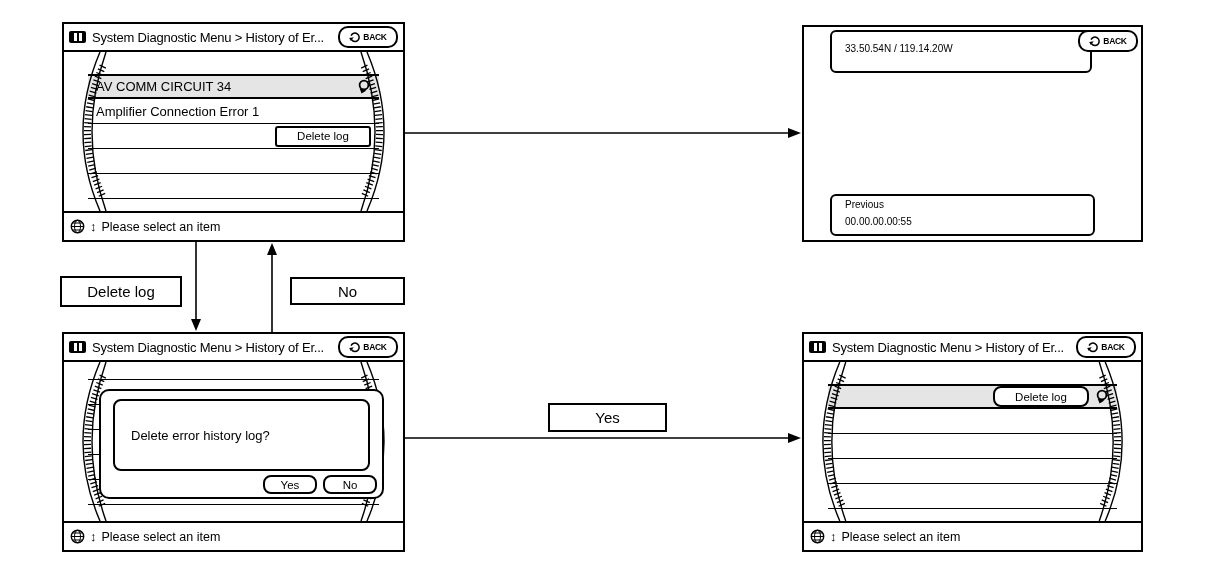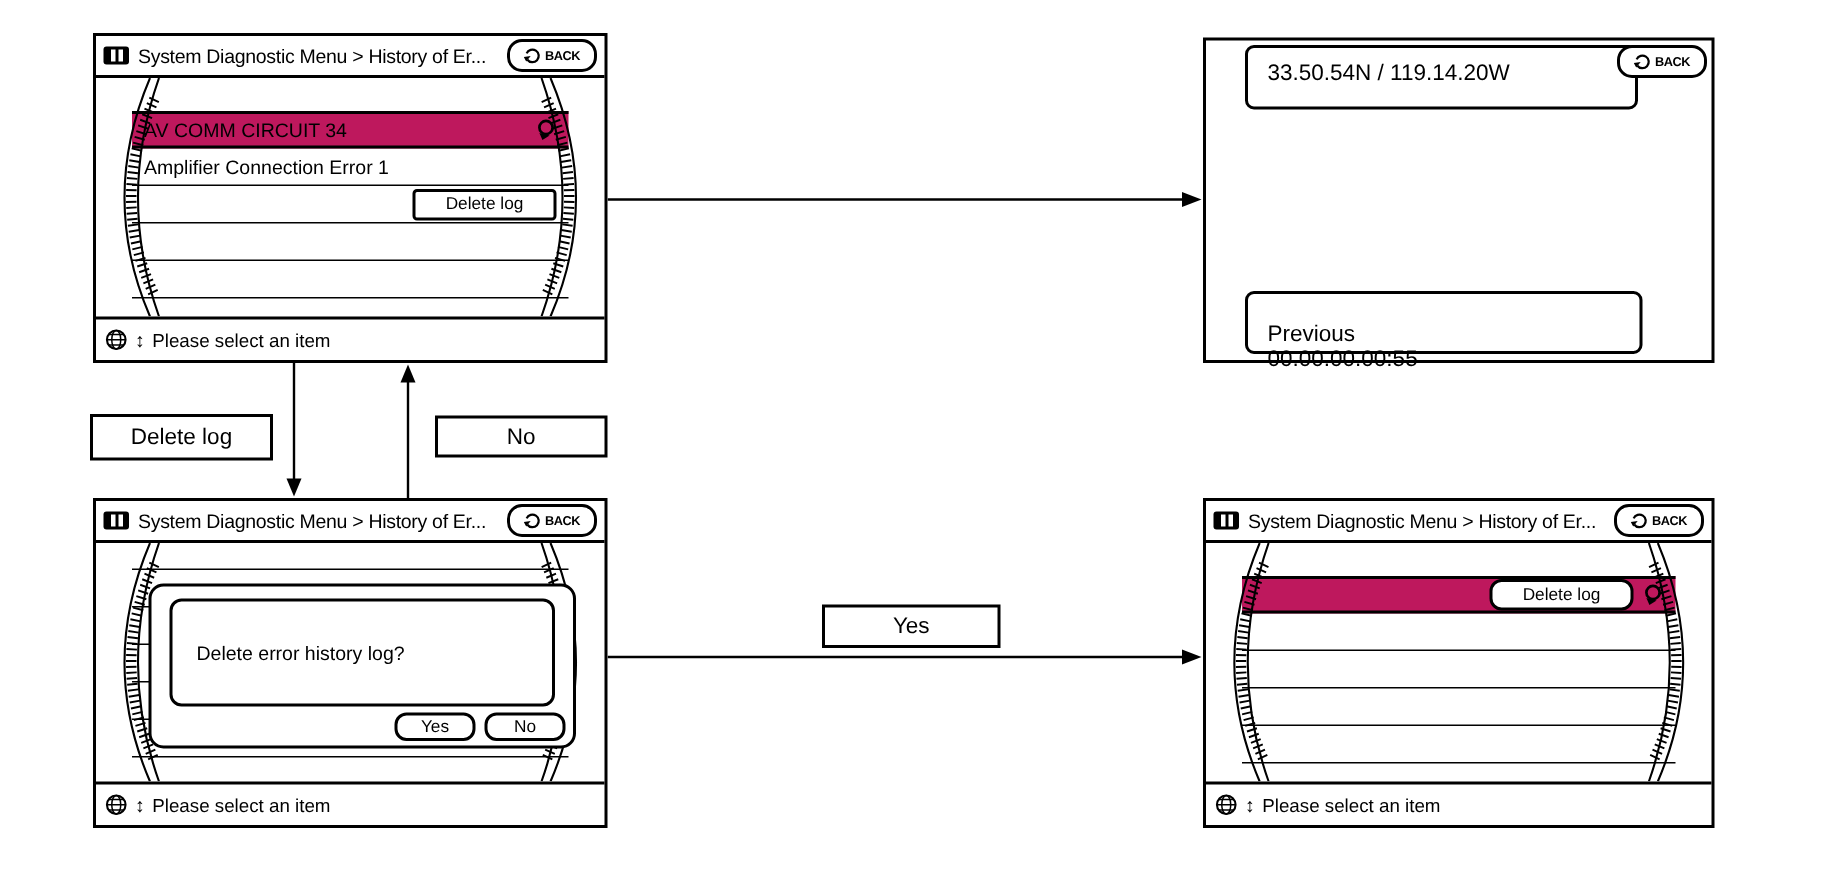--- a/index.html
+++ b/index.html
@@ -18,21 +18,21 @@
              display:flex;align-items:center;justify-content:center;gap:2px;padding:0;}
   .back-pill .btxt{font-size:8.5px;font-weight:bold;letter-spacing:-0.3px;}
 
   .content{position:relative;height:159px;overflow:hidden;}
   .arcs{position:absolute;left:0;top:0;width:100%;height:100%;z-index:3;pointer-events:none;}
   .arcs path{fill:none;stroke:#000;stroke-width:1.4;}
   .arcs .ticks{stroke-width:7;stroke-dasharray:1.3 2.6;}
 
   .rows{position:absolute;left:24px;right:24px;top:22px;z-index:2;}
   .row{position:relative;box-sizing:border-box;}
-  .row.sel{border-top:2.5px solid #000;border-bottom:2.5px solid #000;background:#be185d;height:25px;
+  .row.sel{border-top:2.5px solid #000;border-bottom:2.5px solid #000;background:#e5e5e5;height:25px;
            display:flex;align-items:center;padding:0 8px;gap:6px;}
   .row.thin{border-bottom:1.5px solid #000;height:24px;display:flex;align-items:center;padding:12px 8px;}
   .row.first{border-top:1.5px solid #000;}
   .row-text{font-size:13px;white-space:nowrap;}
   .spacer{flex:1;}
   .dl-btn{border:2px solid #000;border-radius:3px;height:17px;width:92px;background:#fff;
           display:flex;align-items:center;justify-content:center;font-size:11.5px;box-sizing:content-box;}
   .dl-btn.pill{border-radius:8px;}
 
   .statusbar{height:29px;border-top:2px solid #000;display:flex;align-items:center;gap:5px;padding:0 6px;box-sizing:border-box;}
@@ -40,21 +40,21 @@
   .updown{font-size:13px;font-weight:bold;line-height:1;}
 
   .dialog{position:absolute;left:35px;top:27px;width:285px;height:110px;background:#fff;
           border:2.5px solid #000;border-radius:10px;z-index:4;box-sizing:border-box;}
   .dialog-inner{position:absolute;left:12px;right:12px;top:8px;height:72px;border:2px solid #000;border-radius:8px;
           display:flex;align-items:center;padding-left:16px;font-size:13px;box-sizing:border-box;}
   .dialog-btn{position:absolute;width:54px;height:19px;border:2px solid #000;border-radius:8px;background:#fff;
           display:flex;align-items:center;justify-content:center;font-size:11.5px;top:84px;box-sizing:border-box;}
 
   .panel-box{position:absolute;border:2px solid #000;border-radius:6px;background:#fff;box-sizing:border-box;
-          padding:8px 13px;font-size:15px;line-height:17px;}
+          padding:8px 13px;font-size:10px;line-height:17px;}
 
   .flow-label{position:absolute;border:2px solid #000;background:#fff;z-index:5;box-sizing:border-box;
           display:flex;align-items:center;justify-content:center;font-size:15px;}
   .flow-label.multi{flex-direction:column;align-items:flex-start;justify-content:center;padding:3px 12px;line-height:24px;}
 </style>
 </head>
 <body>
 
 <div class="canvas">
 
@@ -129,21 +129,21 @@
     <div class="panel-box" style="left:26px;top:3px;width:262px;height:43px;">
       <span>33.50.54N / 119.14.20W</span>
     </div>
     <span class="back-pill" style="position:absolute;right:3px;top:3px;">
       <svg width="12" height="12" viewBox="0 0 12 12">
         <path d="M2.6,8.8 A4.2 4.2 0 1 0 2.1,4.6" fill="none" stroke="#000" stroke-width="1.5"></path>
         <polygon points="0.2,7 4.8,6.3 1.8,10" fill="#000"></polygon>
       </svg>
       <span class="btxt">BACK</span>
     </span>
-    <div class="panel-box" style="left:26px;bottom:4px;width:265px;height:42px;padding-top:18px;">
+    <div class="panel-box" style="left:26px;bottom:4px;width:265px;height:42px;padding-top:0;">
       <div>Previous</div>
       <div>00.00.00.00:55</div>
     </div>
   </div>
 
   <div class="screen" style="left:62px;top:332px;width:343px;height:220px;">
     <div class="titlebar">
       <span class="disc-icon">
           <i></i>
           <i></i>

